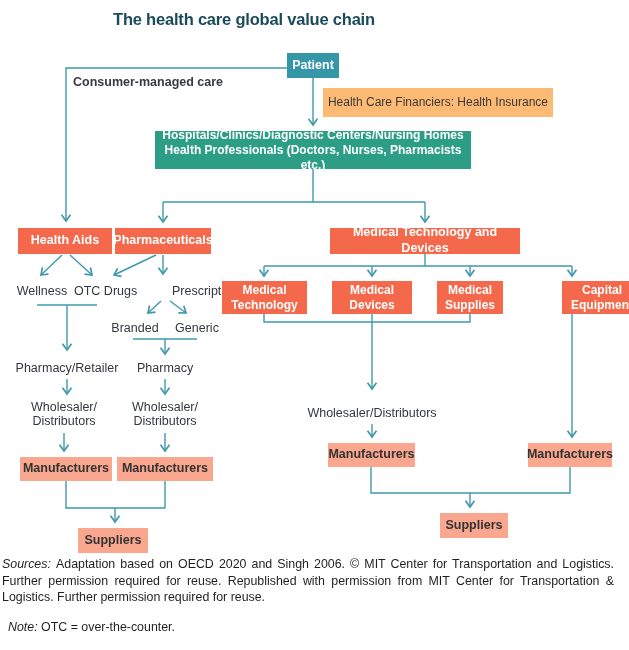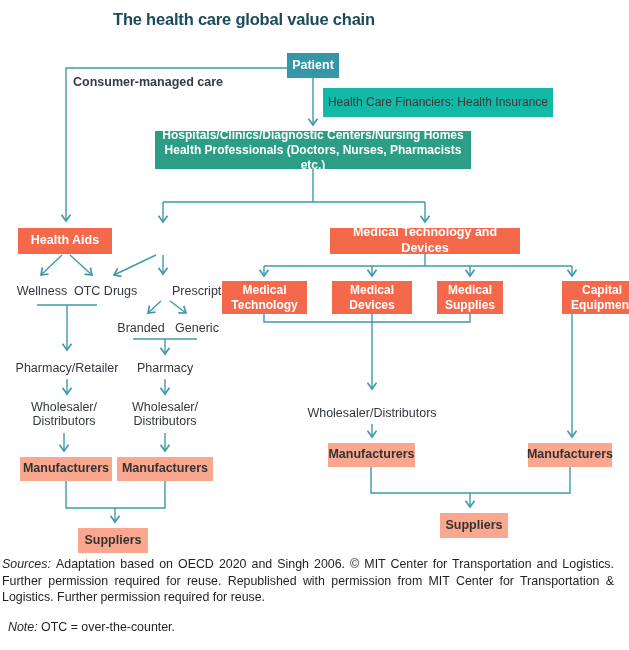--- a/index.html
+++ b/index.html
@@ -9,21 +9,21 @@
   }
   .abs{position:absolute;}
   #title{font-size:16.5px;font-weight:bold;color:#1B4A5A;letter-spacing:-0.2px;}
   .flowlabel{font-size:12.5px;font-weight:bold;color:#363B42;white-space:nowrap;}
   .node-label{font-size:12.5px;color:#33383E;white-space:nowrap;text-align:center;}
   .node-label .l2{display:block;}
   .box{display:flex;flex-direction:column;align-items:center;justify-content:center;
        text-align:center;box-sizing:border-box;line-height:1.25;}
   .box-teal{background:#3596A8;color:#fff;font-weight:bold;font-size:12.5px;}
   .box-green{background:#2C9E86;color:#fff;font-weight:bold;font-size:12px;}
-  .box-yellow{background:#14b8a6;color:#3A3A3A;font-size:12px;}
+  .box-yellow{background:#fdba74;color:#3A3A3A;font-size:12px;}
   .box-orange{background:#F4694C;color:#fff;font-weight:bold;font-size:12px;}
   .box-salmon{background:#F9A78E;color:#333333;font-weight:bold;font-size:12.5px;}
   svg#connectors{position:absolute;left:0;top:0;pointer-events:none;}
   #footer{font-size:12.4px;color:#231F20;line-height:16.5px;text-align:justify;}
   #note{font-size:12.4px;color:#231F20;}
   .ital{font-style:italic;}
 </style>
 </head>
 <body>
 
@@ -97,26 +97,27 @@
 
 
   <div class="abs box box-yellow" style="left:323px;top:88px;width:230px;height:29px;">Health Care Financiers: Health Insurance</div>
 
   <div class="abs box box-orange" style="left:18px;top:228px;width:94px;height:26px;font-size:12.5px;">Health Aids</div>
 
   <div class="abs box box-green" style="left:155px;top:131px;width:316px;height:38px;">
     <span>Hospitals/Clinics/Diagnostic Centers/Nursing Homes</span>
     <span>Health Professionals (Doctors, Nurses, Pharmacists etc.)</span>
   </div>
+  <div class="abs box box-orange" style="left:115px;top:228px;width:96px;height:26px;font-size:12.5px;">Pharmaceuticals</div>
   <div class="abs box box-orange" style="left:330px;top:228px;width:190px;height:26px;font-size:12.5px;">Medical Technology and Devices</div>
 
   <div class="abs node-label" style="left:14px;top:284px;width:56px;">Wellness</div>
   <div class="abs node-label" style="left:74px;top:284px;width:62px;">OTC Drugs</div>
   <div class="abs node-label" style="left:136px;top:284px;width:70px;margin-left:34px;">Prescription</div>
-  <div class="abs node-label" style="left:114px;top:321px;width:54px;text-align:center;">Branded</div>
+  <div class="abs node-label" style="left:108px;top:321px;width:54px;text-align:center;">Branded</div>
   <div class="abs node-label" style="left:172px;top:321px;width:50px;">Generic</div>
   <div class="abs node-label" style="left:12px;top:361px;width:110px;">Pharmacy/Retailer</div>
   <div class="abs node-label" style="left:137px;top:361px;width:56px;">Pharmacy</div>
 
   <div class="abs node-label" style="left:24px;top:400px;width:80px;">
     <span>Wholesaler/</span>
     <span class="l2">Distributors</span>
   </div>
   <div class="abs node-label" style="left:125px;top:400px;width:80px;">
     <span>Wholesaler/</span>

